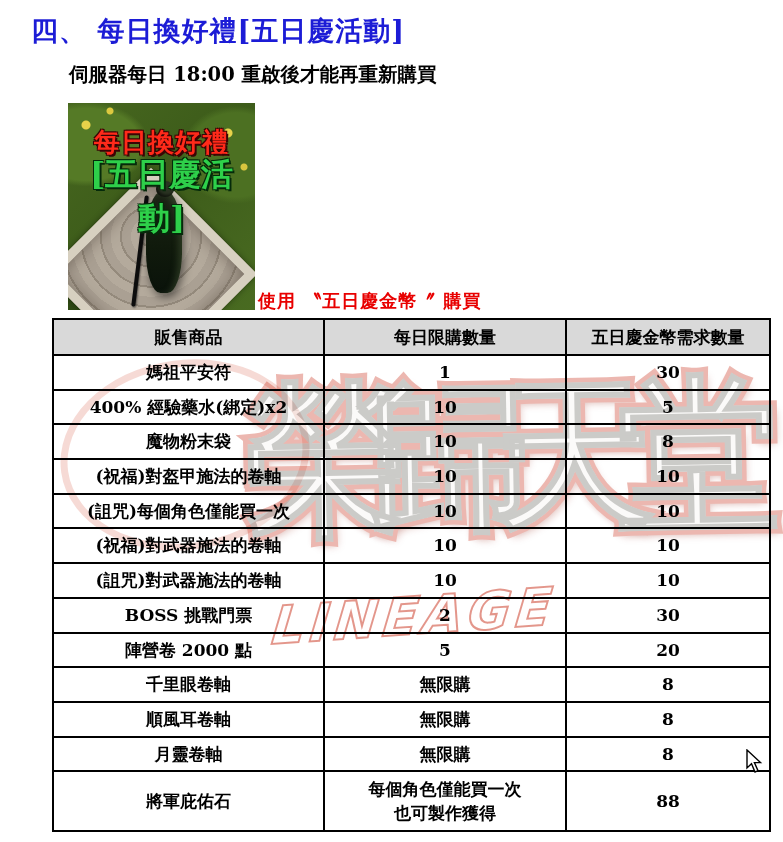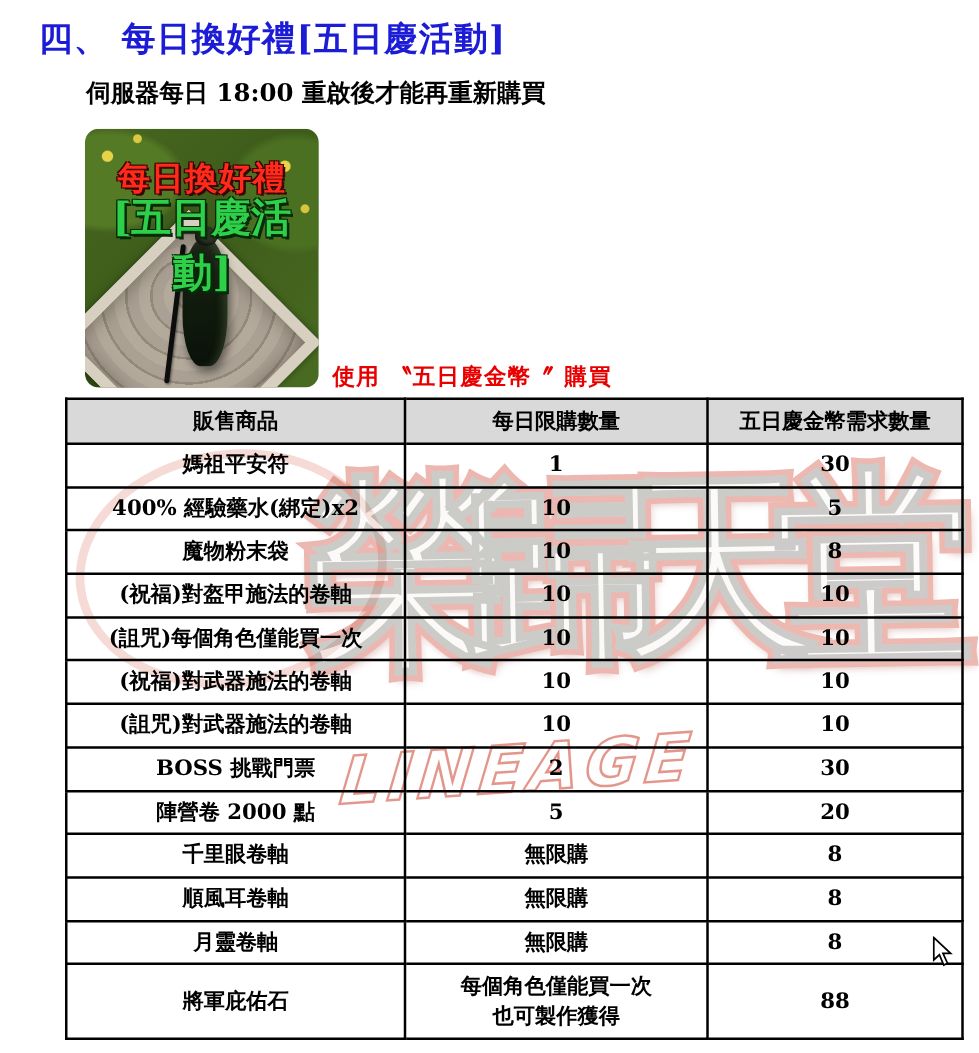--- a/index.html
+++ b/index.html
@@ -51,21 +51,20 @@
       radial-gradient(circle 5px at 42px 8px,#ddc93f 0 3px,transparent 4px),
       radial-gradient(circle 6px at 160px 30px,#e8d24a 0 4px,transparent 5px),
       radial-gradient(circle 5px at 176px 64px,#d8c53e 0 3px,transparent 4px),
       radial-gradient(circle 6px at 30px 195px,#e8d24a 0 4px,transparent 5px),
       radial-gradient(circle 5px at 120px 200px,#e0cc42 0 3px,transparent 4px),
       radial-gradient(circle 7px at 96px 190px,#c43a2e 0 3px,transparent 5px),
       radial-gradient(ellipse 90px 60px at 10% 20%,#557a26 0 60%,transparent 70%),
       radial-gradient(ellipse 80px 70px at 90% 25%,#4c7022 0 60%,transparent 70%),
       radial-gradient(ellipse 100px 60px at 20% 95%,#2f4a14 0 60%,transparent 70%),
       linear-gradient(135deg,#47671f 0%,#3d5c1a 45%,#496b21 100%);
-    border-radius: 11px;
   }
   .stone-platform{
     position:absolute;left:8px;top:96px;width:150px;height:150px;
     transform:rotate(45deg);transform-origin:center;
     background:
       repeating-radial-gradient(circle at 30% 30%,#aaa093 0 9px,#948a7c 9px 11px,#b4aa9c 11px 20px),
       #a49c8e;
     border:9px solid #d7d0c0;
     box-shadow:inset 0 0 18px rgba(60,50,40,.55), 0 0 6px rgba(0,0,0,.4);
   }
@@ -87,21 +86,21 @@
     font-size:26px;font-weight:bold;letter-spacing:1px;
     text-shadow:2px 2px 0 #3a0505,-1px -1px 0 #3a0505,1px -1px 0 #3a0505,-1px 1px 0 #3a0505;
   }
   .shot-line2{
     position:absolute;left:0;top:50px;width:100%;text-align:center;
     font-size:32px;font-weight:bold;letter-spacing:0px;
     text-shadow:2px 2px 0 #052a0a,-1px -1px 0 #052a0a,1px -1px 0 #052a0a,-1px 1px 0 #052a0a;
   }
   
   .caption{
-    position:absolute;left:266px;top:289px;font-size:18px;font-weight:bold;
+    position:absolute;left:258px;top:289px;font-size:18px;font-weight:bold;
     color:var(--caption-red);white-space:nowrap;letter-spacing:1px;
   }
   
   table.goods{
     position:absolute;left:52px;top:318px;width:682px;
     border-collapse:collapse;table-layout:fixed;
     font-weight:bold;font-size:17px;color:#000;
   }
   table.goods th,table.goods td{
     border:2px solid var(--border-col);text-align:center;vertical-align:middle;

